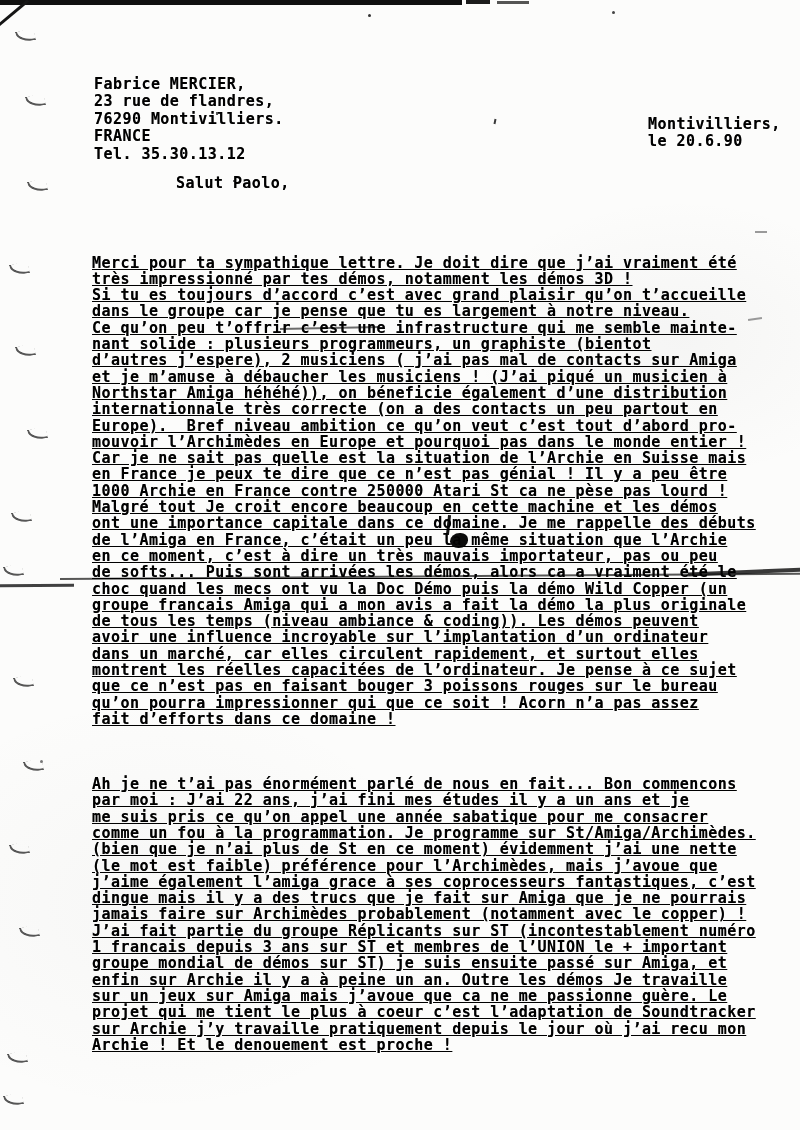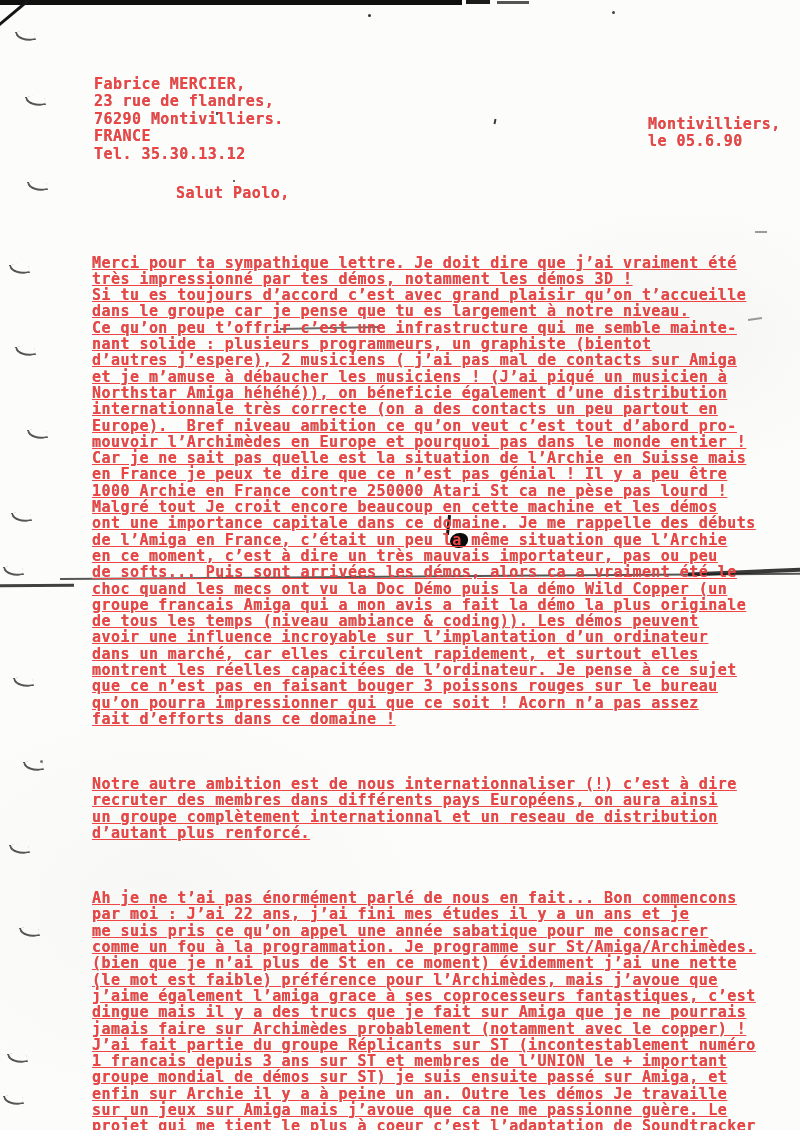--- a/index.html
+++ b/index.html
@@ -10,27 +10,27 @@
       radial-gradient(ellipse 400px 300px at 20% 80%, rgba(120,120,120,0.04), transparent 70%),
       #fcfcfb;
     font-family:"DejaVu Sans Mono", monospace;
   }
   .txt{
     position:absolute;
     font-family:"DejaVu Sans Mono", monospace;
     font-weight:bold;
     font-size:15px;line-height:16.3px;
     letter-spacing:0.45px;
-    color:#ef4444;
+    color:#000000;
     text-shadow:0 0 0.5px rgba(40,40,40,0.55);
     margin:0;white-space:pre;
   }
   .sender{top:76px;left:94px;line-height:17.4px;}
   .dateline{top:116px;left:648px;line-height:17px;}
-  .salutation{top:185px;left:176px;}
+  .salutation{top:175px;left:176px;}
   .body-block{top:222px;left:92px;}
   .body-block .para{margin:0 0 16.3px 0;position:static;text-decoration:underline;}
   
   .art{position:absolute;}
   .topbar{top:0;left:0;width:462px;height:5px;background:#101010;}
   .topdash1{top:0;left:466px;width:24px;height:4px;background:#1c1c1c;}
   .topdash2{top:1px;left:497px;width:32px;height:3px;background:#2a2a2a;opacity:.8;}
   .topdot{top:11px;left:612px;width:3px;height:3px;background:#444;border-radius:50%;}
   .cornerfold{top:26px;left:-4px;width:42px;height:3px;background:#151515;transform:rotate(-40deg);transform-origin:0 50%;}
   .hook{
@@ -91,21 +91,21 @@
 <div class="art speck5"></div>
 <div class="art speck6"></div>
 <div class="art speck7"></div>
 
 <pre class="txt sender">Fabrice MERCIER,
 23 rue de flandres,
 76290 Montivilliers.
 FRANCE
 Tel. 35.30.13.12</pre>
 <pre class="txt dateline">Montivilliers,
-le 05.6.90</pre>
+le 20.6.90</pre>
 <pre class="txt salutation">Salut Paolo,</pre>
 
 <div class="txt body-block">
   <pre class="txt para">Merci pour ta sympathique lettre. Je doit dire que j’ai vraiment été
 très impressionné par tes démos, notamment les démos 3D !
 Si tu es toujours d’accord c’est avec grand plaisir qu’on t’accueille
 dans le groupe car je pense que tu es largement à notre niveau.
 Ce qu’on peu t’offrir c’est une infrastructure qui me semble mainte-
 nant solide : plusieurs programmeurs, un graphiste (bientot
 d’autres j’espere), 2 musiciens ( j’ai pas mal de contacts sur Amiga
@@ -124,24 +124,20 @@
 de softs... Puis sont arrivées les démos, alors ca a vraiment été le
 choc quand les mecs ont vu la Doc Démo puis la démo Wild Copper (un
 groupe francais Amiga qui a mon avis a fait la démo la plus originale
 de tous les temps (niveau ambiance &amp; coding)). Les démos peuvent
 avoir une influence incroyable sur l’implantation d’un ordinateur
 dans un marché, car elles circulent rapidement, et surtout elles
 montrent les réelles capacitées de l’ordinateur. Je pense à ce sujet
 que ce n’est pas en faisant bouger 3 poissons rouges sur le bureau
 qu’on pourra impressionner qui que ce soit ! Acorn n’a pas assez
 fait d’efforts dans ce domaine !</pre>
-  <pre class="txt para">Notre autre ambition est de nous internationnaliser (!) c’est à dire
-recruter des membres dans différents pays Européens, on aura ainsi
-un groupe complètement internationnal et un reseau de distribution
-d’autant plus renforcé.</pre>
   <pre class="txt para">Ah je ne t’ai pas énormément parlé de nous en fait... Bon commencons
 par moi : J’ai 22 ans, j’ai fini mes études il y a un ans et je
 me suis pris ce qu’on appel une année sabatique pour me consacrer
 comme un fou à la programmation. Je programme sur St/Amiga/Archimèdes.
 (bien que je n’ai plus de St en ce moment) évidemment j’ai une nette
 (le mot est faible) préférence pour l’Archimèdes, mais j’avoue que
 j’aime également l’amiga grace à ses coprocesseurs fantastiques, c’est
 dingue mais il y a des trucs que je fait sur Amiga que je ne pourrais
 jamais faire sur Archimèdes probablement (notamment avec le copper) !
 J’ai fait partie du groupe Réplicants sur ST (incontestablement numéro

